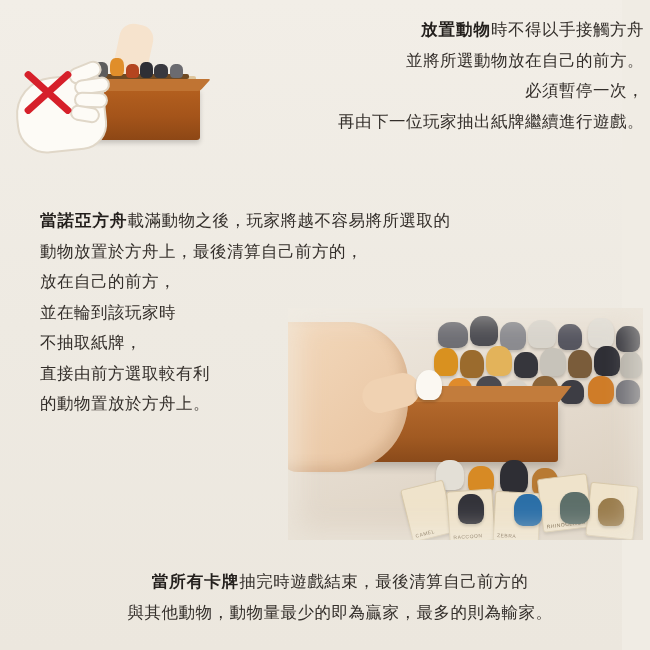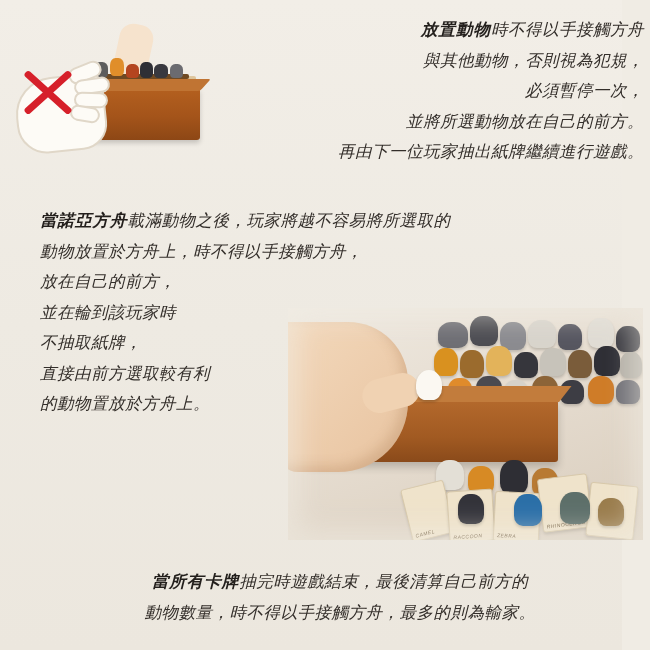--- a/index.html
+++ b/index.html
@@ -12,21 +12,20 @@
     background: #f0ece4;
     font-family: "Liberation Sans", sans-serif;
     overflow: hidden;
   }
   #page {
     position: relative;
     width: 622px;
     height: 650px;
     background: linear-gradient(180deg, #f2eee7 0%, #eeeae2 50%, #ece7de 100%);
     box-sizing: border-box;
-    font-style: italic;
   }
 
   
   .para {
     position: absolute;
     color: #332e2a;
     font-size: 16.5px;
     line-height: 1.85;
     letter-spacing: 0.5px;
     white-space: nowrap;
@@ -286,29 +285,28 @@
     <div class="finger" style="left:62px;top:88px;width:26px;height:12px;transform:rotate(10deg);"></div>
 
     <div class="red-x">
       <span class="a"></span>
       <span class="b"></span>
     </div>
   </div>
 
   <div id="para1" class="para">
     <span class="line"><span class="lead">放置動物</span><span>時不得以手接觸方舟</span></span>
-    <span class="line">與其他動物，否則視為犯規，</span>
+    <span class="line">並將所選動物放在自己的前方。</span>
     <span class="line">必須暫停一次，</span>
-    <span class="line">並將所選動物放在自己的前方。</span>
     <span class="line">再由下一位玩家抽出紙牌繼續進行遊戲。</span>
   </div>
 
   <div id="para2" class="para">
     <span class="line"><span class="lead">當諾亞方舟</span><span>載滿動物之後，玩家將越不容易將所選取的</span></span>
-    <span class="line">動物放置於方舟上，時不得以手接觸方舟，</span>
+    <span class="line">動物放置於方舟上，最後清算自己前方的，</span>
     <span class="line">放在自己的前方，</span>
     <span class="line">並在輪到該玩家時</span>
     <span class="line">不抽取紙牌，</span>
     <span class="line">直接由前方選取較有利</span>
     <span class="line">的動物置放於方舟上。</span>
   </div>
 
   <div id="fig2">
     <div class="photo-bg"></div>
 
@@ -365,16 +363,16 @@
     <div class="an" style="left:170px;top:186px;width:26px;height:30px;background:#33333a;"></div>
     <div class="an" style="left:226px;top:186px;width:28px;height:32px;background:#2b6fa8;"></div>
     <div class="an" style="left:272px;top:184px;width:30px;height:32px;background:#5d6f6a;"></div>
     <div class="an" style="left:310px;top:190px;width:26px;height:28px;background:#9a7c4c;"></div>
 
     <div class="photo-fade"></div>
   </div>
 
   <div id="para3" class="para">
     <span class="line"><span class="lead">當所有卡牌</span><span>抽完時遊戲結束，最後清算自己前方的</span></span>
-    <span class="line">動物數量，時不得以手接觸方舟，最多的則為輸家。</span>
+    <span class="line">與其他動物，動物量最少的即為贏家，最多的則為輸家。</span>
   </div>
 
 </div>
 
 </body></html>

